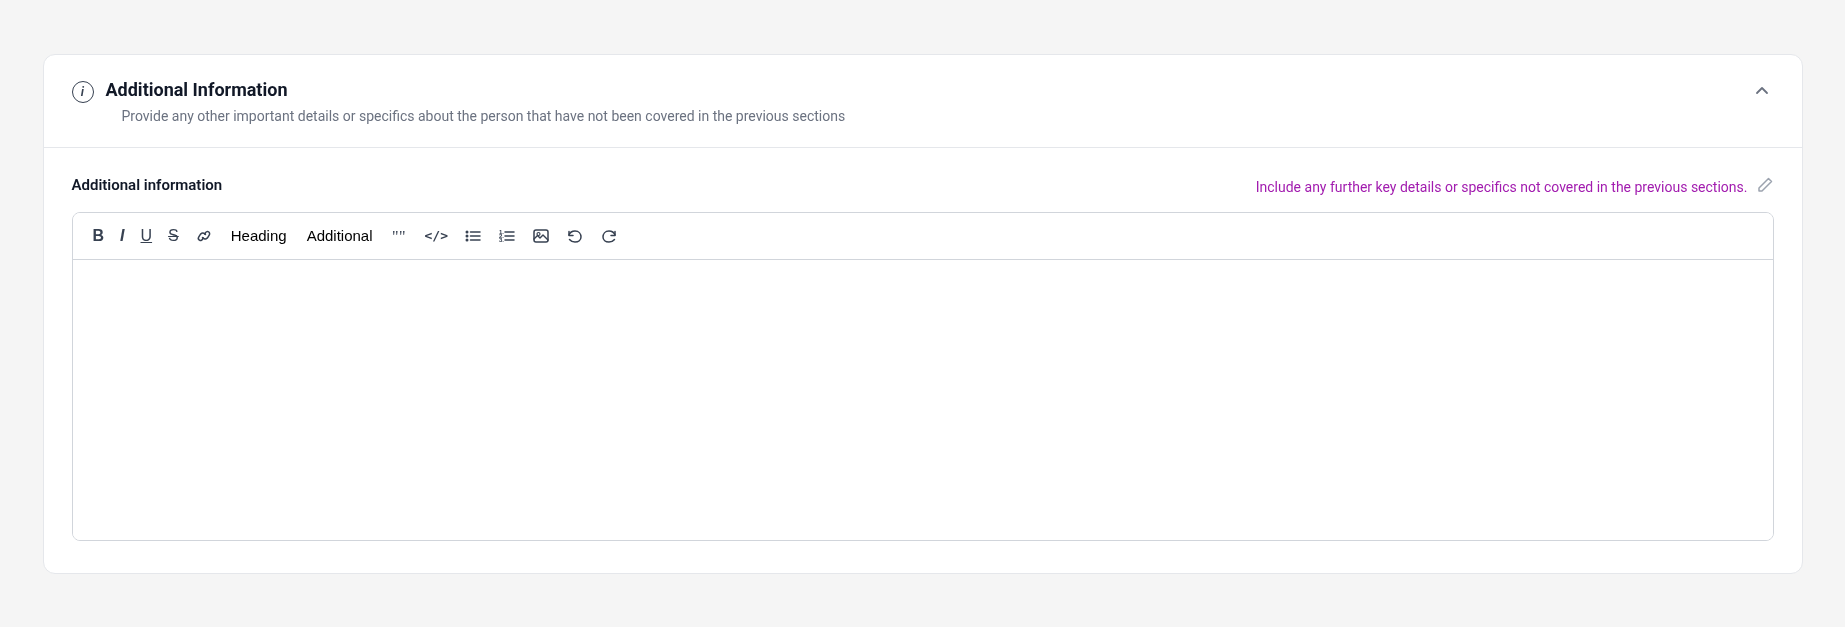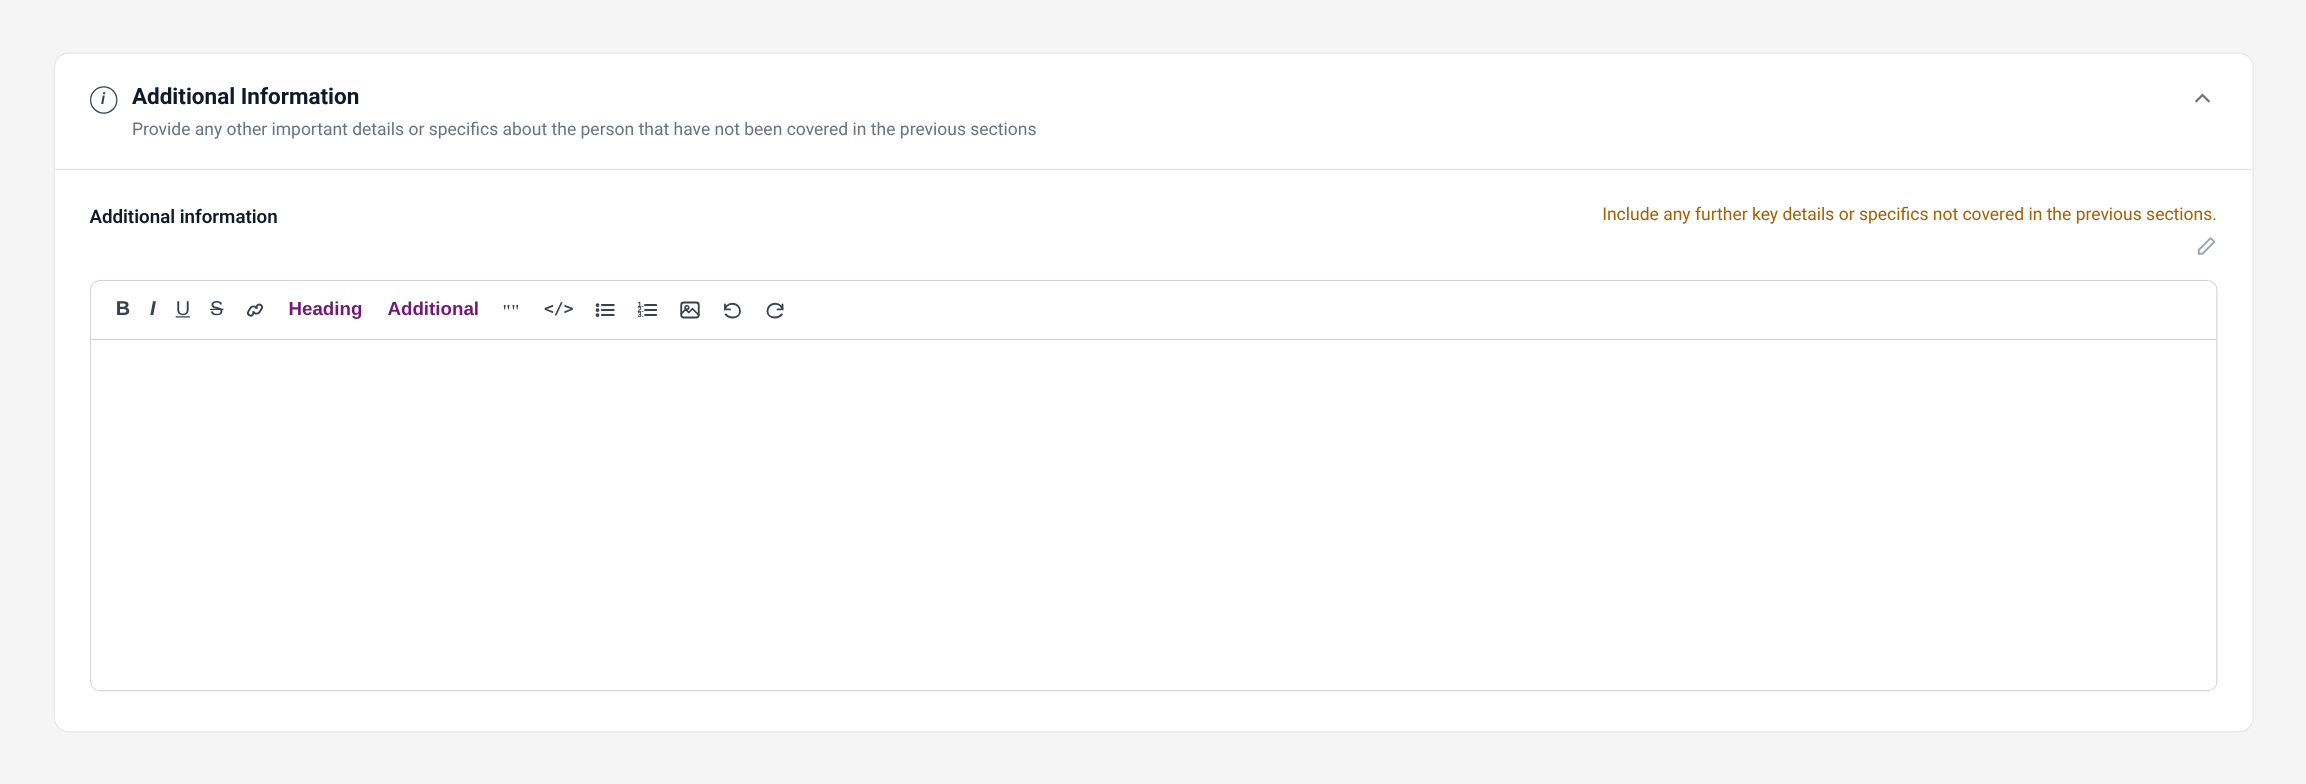--- a/index.html
+++ b/index.html
@@ -63,20 +63,21 @@
       font-size: 18px;
       font-weight: 700;
       color: #111827;
       margin-bottom: 6px;
     }
 
     .card-header-text p {
       font-size: 14px;
       color: #6b7280;
       line-height: 1.5;
+      margin-left: 16px;
     }
 
     .collapse-btn {
       background: none;
       border: none;
       cursor: pointer;
       color: #6b7280;
       padding: 4px;
       font-size: 16px;
       line-height: 1;
@@ -94,25 +95,24 @@
     }
 
     .field-label {
       font-size: 15px;
       font-weight: 600;
       color: #111827;
     }
 
     .field-hint {
       font-size: 14px;
-      color: #a16207;
-      display: flex;
-      align-items: flex-end;
+      color: #a21caf;
+      display: flex;
+      align-items: center;
       gap: 8px;
-      flex-direction: column;
     }
 
     .edit-icon {
       cursor: pointer;
       color: #9ca3af;
       font-size: 16px;
     }
 
     .editor-container {
       border: 1.5px solid #d1d5db;
@@ -161,22 +161,22 @@
       font-size: 16px;
     }
 
     .toolbar-btn.strikethrough {
       text-decoration: line-through;
       font-size: 16px;
     }
 
     .toolbar-btn.text-label {
       font-size: 15px;
-      font-weight: 700;
-      color: #701a75;
+      font-weight: 400;
+      color: #000000;
       padding: 4px 8px;
     }
 
     .editor-content {
       min-height: 280px;
       background: #ffffff;
       padding: 16px;
       outline: none;
       font-size: 15px;
       color: #111827;

